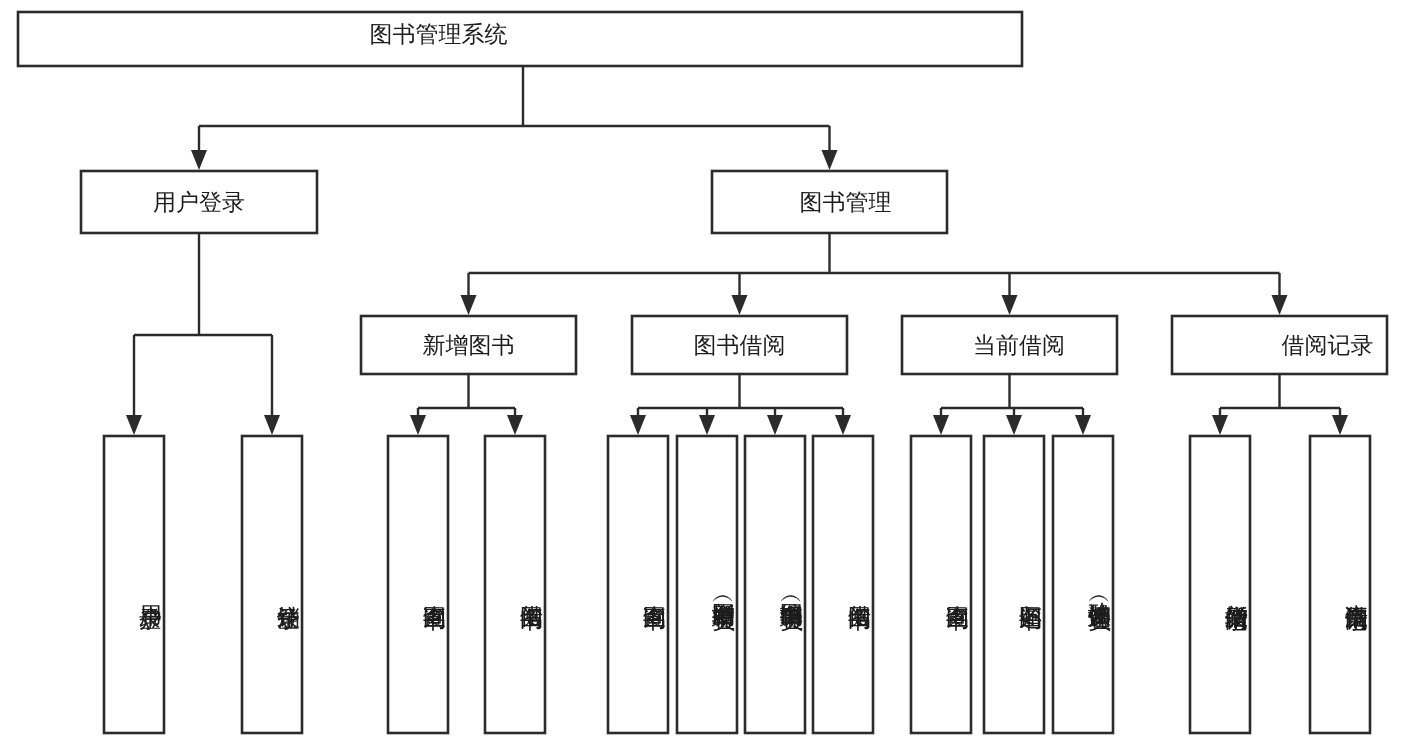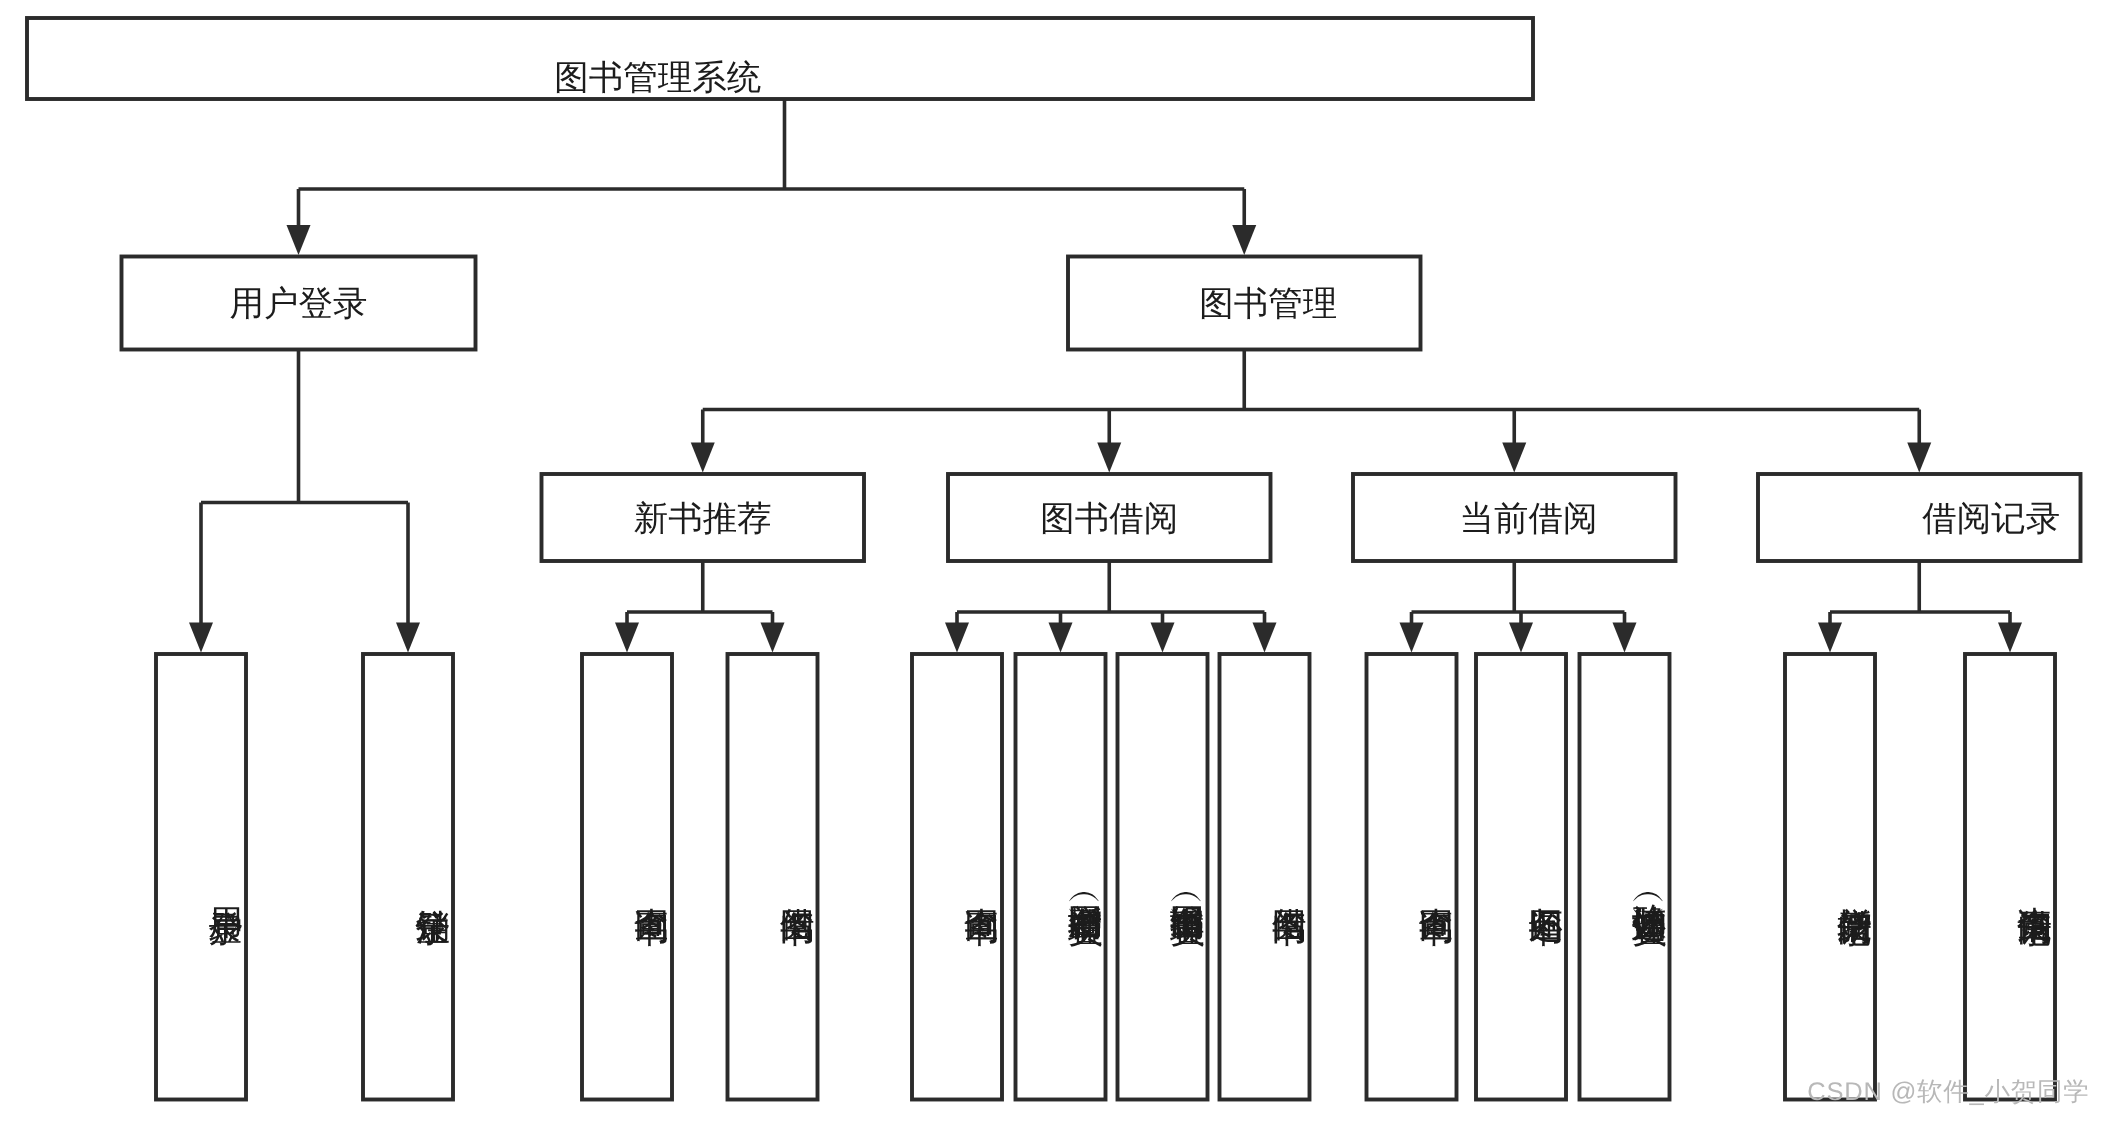--- a/index.html
+++ b/index.html
@@ -154,37 +154,36 @@
         <rect x="813" y="436" width="60" height="297" class="node-box"></rect>
         <rect x="911" y="436" width="60" height="297" class="node-box"></rect>
         <rect x="984" y="436" width="60" height="297" class="node-box"></rect>
         <rect x="1053" y="436" width="60" height="297" class="node-box"></rect>
         <rect x="1190" y="436" width="60" height="297" class="node-box"></rect>
         <rect x="1310" y="436" width="60" height="297" class="node-box"></rect>
       </g>
   </svg>
 
   <div id="labels-layer">
-      <div class="hlabel-holder" style="left: 18px; top: 24px; width: 809px; height: 54px; padding-left: 16px;">图书管理系统</div>
+      <div class="hlabel-holder" style="left: 18px; top: 7px; width: 809px; height: 54px; padding-left: 16px;">图书管理系统</div>
       <div class="hlabel-holder" style="left: 81px; top: 171px; width: 236px; height: 62px;">用户登录</div>
       <div class="hlabel-holder" style="left: 728px; top: 171px; width: 235px; height: 62px;">图书管理</div>
-      <div class="hlabel-holder" style="left: 361px; top: 316px; width: 215px; height: 58px;">新书推荐</div>
+      <div class="hlabel-holder" style="left: 361px; top: 316px; width: 215px; height: 58px;">新增图书</div>
       <div class="hlabel-holder" style="left: 632px; top: 316px; width: 215px; height: 58px;">图书借阅</div>
       <div class="hlabel-holder" style="left: 902px; top: 316px; width: 234px; height: 58px;">当前借阅</div>
       <div class="hlabel-holder" style="left: 1172px; top: 316px; width: 215px; height: 58px; padding-left: 48px;">借阅记录</div>
       <div class="vlabel-holder" style="left: 104px; top: 450px; width: 60px; height: 277px;">用户登录</div>
       <div class="vlabel-holder" style="left: 242px; top: 450px; width: 60px; height: 277px;">注销登录</div>
       <div class="vlabel-holder" style="left: 388px; top: 450px; width: 60px; height: 277px;">查询图书</div>
       <div class="vlabel-holder" style="left: 485px; top: 450px; width: 60px; height: 277px;">借阅图书</div>
       <div class="vlabel-holder" style="left: 608px; top: 450px; width: 60px; height: 277px;">查询图书</div>
       <div class="vlabel-holder" style="left: 677px; top: 450px; width: 60px; height: 277px;">新增图书（管理员）</div>
       <div class="vlabel-holder" style="left: 745px; top: 450px; width: 60px; height: 277px;">编辑图书（管理员）</div>
       <div class="vlabel-holder" style="left: 813px; top: 450px; width: 60px; height: 277px;">借阅图书</div>
       <div class="vlabel-holder" style="left: 911px; top: 450px; width: 60px; height: 277px;">查询图书</div>
       <div class="vlabel-holder" style="left: 984px; top: 450px; width: 60px; height: 277px;">归还图书</div>
       <div class="vlabel-holder" style="left: 1053px; top: 450px; width: 60px; height: 277px;">确认归还（管理员）</div>
       <div class="vlabel-holder" style="left: 1190px; top: 450px; width: 60px; height: 277px;">新增借阅记录</div>
       <div class="vlabel-holder" style="left: 1310px; top: 450px; width: 60px; height: 277px;">查询借阅记录</div>
     </div>
 
-  <div class="watermark">CSDN @软件_小贺同学</div>
 
 </div>
 
 </body></html>

